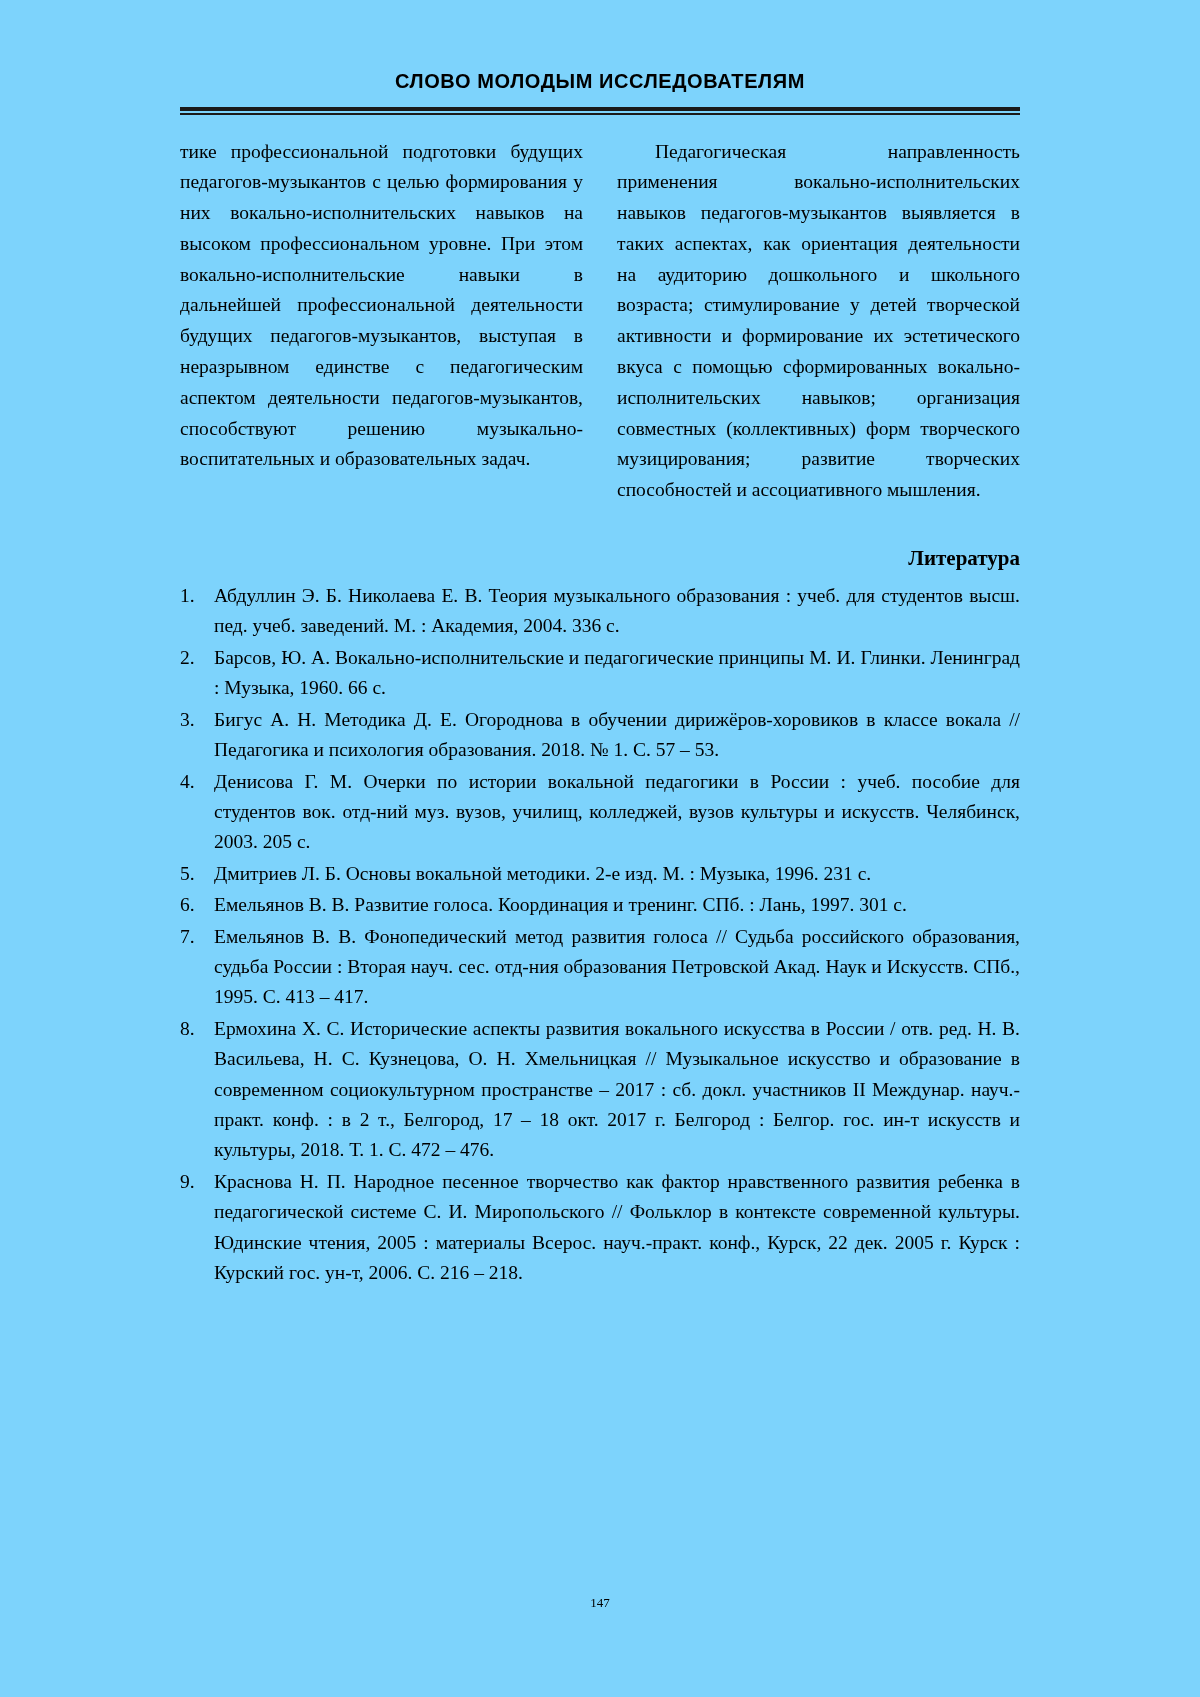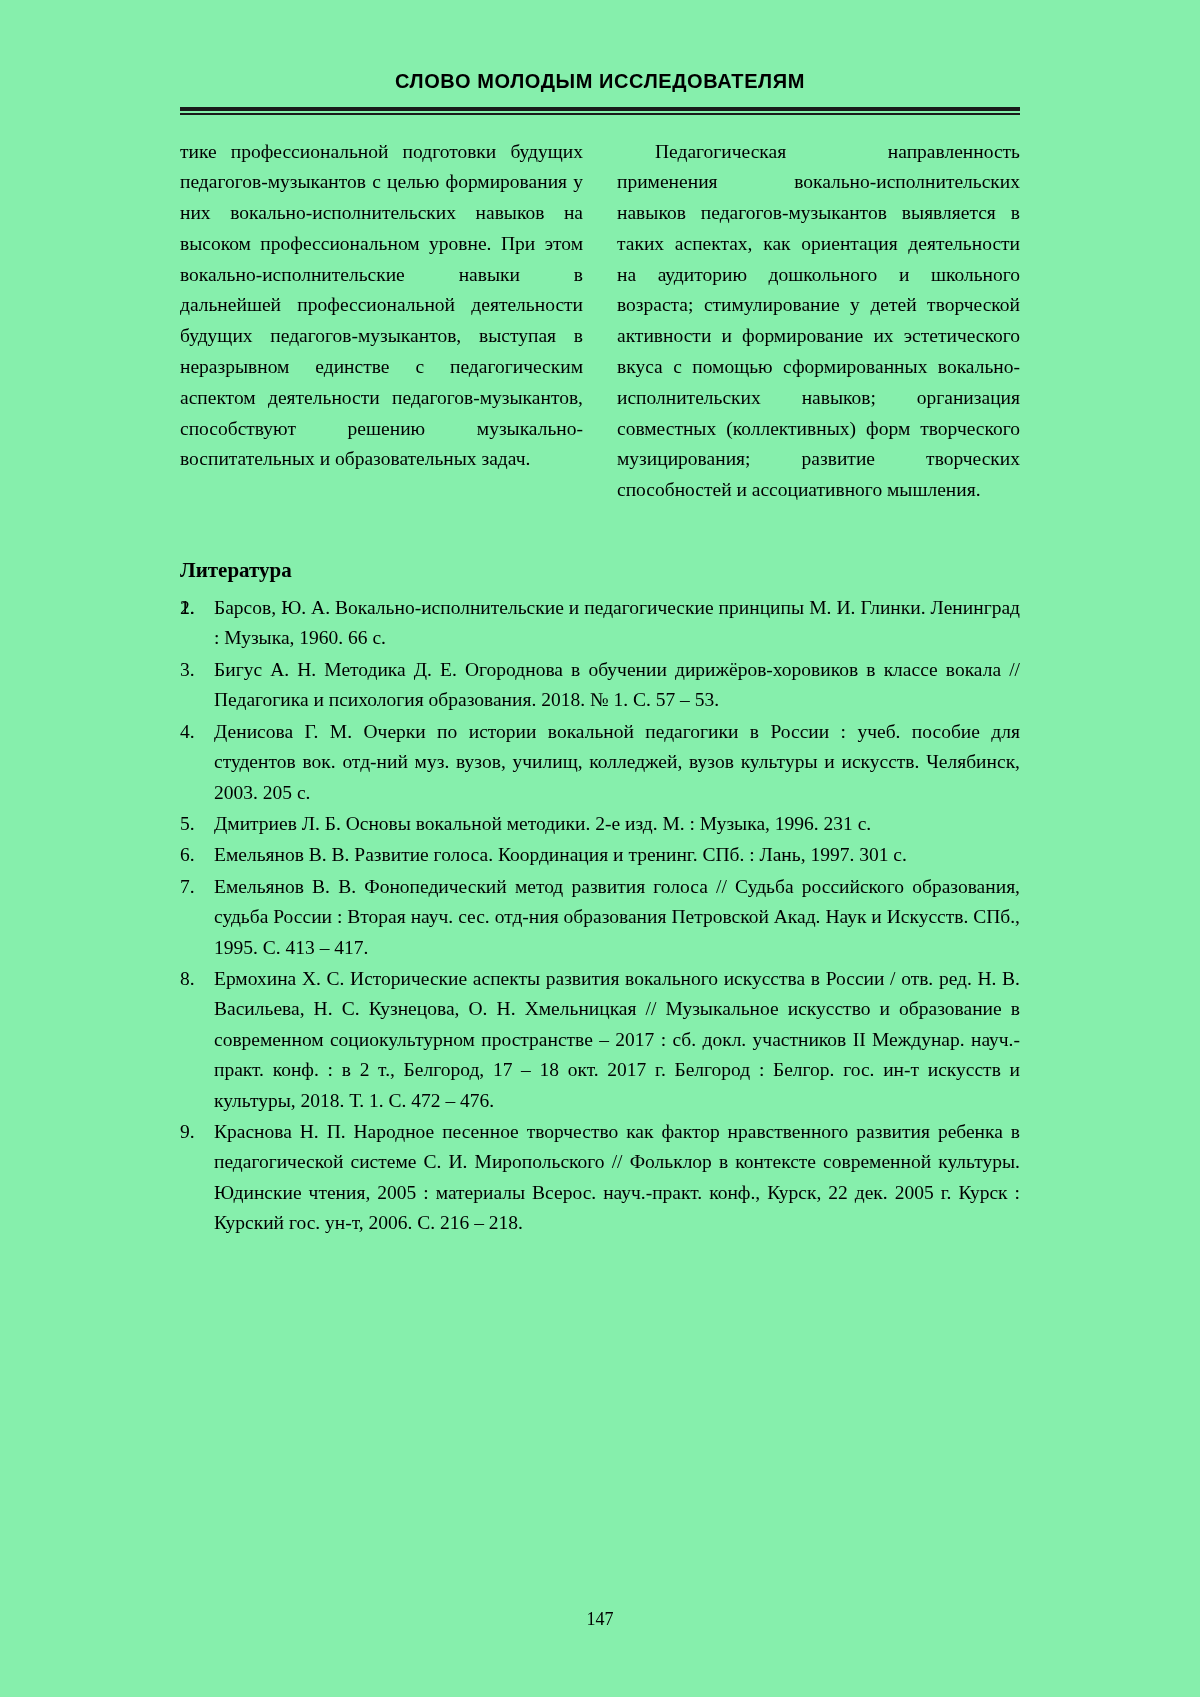--- a/index.html
+++ b/index.html
@@ -5,21 +5,21 @@
   html, body {
     margin: 0;
     padding: 0;
     background: #ffffff;
   }
   .page {
     position: relative;
     width: 1200px;
     height: 1697px;
     margin: 0 auto;
-    background: #86efac;
+    background: #7dd3fc;
     font-family: "Liberation Serif", "DejaVu Serif", serif;
     color: #000000;
     box-sizing: border-box;
     padding: 0;
   }
   .header {
     width: 100%;
     text-align: center;
     font-family: "Liberation Sans", "DejaVu Sans", sans-serif;
     font-weight: bold;
@@ -60,24 +60,24 @@
     text-justify: inter-word;
     hyphens: manual;
   }
   .col p {
     margin: 0;
   }
   .col.right p {
     text-indent: 38px;
   }
   .lit-title {
-    text-align: left;
+    text-align: right;
     font-weight: bold;
     font-size: 21px;
-    margin-top: 52px;
+    margin-top: 40px;
     margin-bottom: 10px;
   }
   ol.refs {
     list-style: none;
     margin: 0;
     padding: 0;
     font-size: 19.5px;
     line-height: 1.56;
   }
   ol.refs li {
@@ -89,25 +89,25 @@
   }
   ol.refs li .num {
     position: absolute;
     left: 0;
     top: 0;
     width: 28px;
     text-align: left;
   }
   .page-number {
     position: absolute;
-    bottom: 67px;
+    bottom: 86px;
     left: 0;
     width: 100%;
     text-align: center;
-    font-size: 18px;
+    font-size: 13px;
   }
 </style>
 </head>
 <body>
 
 <div class="page">
 
   <div class="header">СЛОВО МОЛОДЫМ ИССЛЕДОВАТЕЛЯМ</div>
 
   <div class="rule-wrap">
@@ -124,20 +124,21 @@
       <div class="col right">
         <p>Педагогическая направленность применения вокально-исполнительских навыков педагогов-музыкантов выявляется в таких аспектах, как ориентация деятельности на аудиторию дошкольного и школьного возраста; стимулирование у детей творческой активности и формирование их эстетического вкуса с помощью сформированных вокально-исполнительских навыков; организация совместных (коллективных) форм творческого музицирования; развитие творческих способностей и ассоциативного мышления.</p>
       </div>
     </div>
 
     <div class="lit-title">Литература</div>
 
     <ol class="refs">
       <li>
         <span class="num">1.</span>
+        <span>Абдуллин Э. Б. Николаева Е. В. Теория музыкального образования : учеб. для студентов высш. пед. учеб. заведений. М. : Академия, 2004. 336 с.</span>
       </li>
       <li>
         <span class="num">2.</span>
         <span>Барсов, Ю. А. Вокально-исполнительские и педагогические принципы М. И. Глинки. Ленинград : Музыка, 1960. 66 с.</span>
       </li>
       <li>
         <span class="num">3.</span>
         <span>Бигус А. Н. Методика Д. Е. Огороднова в обучении дирижёров-хоровиков в классе вокала // Педагогика и психология образования. 2018. № 1. С. 57 – 53.</span>
       </li>
       <li>

